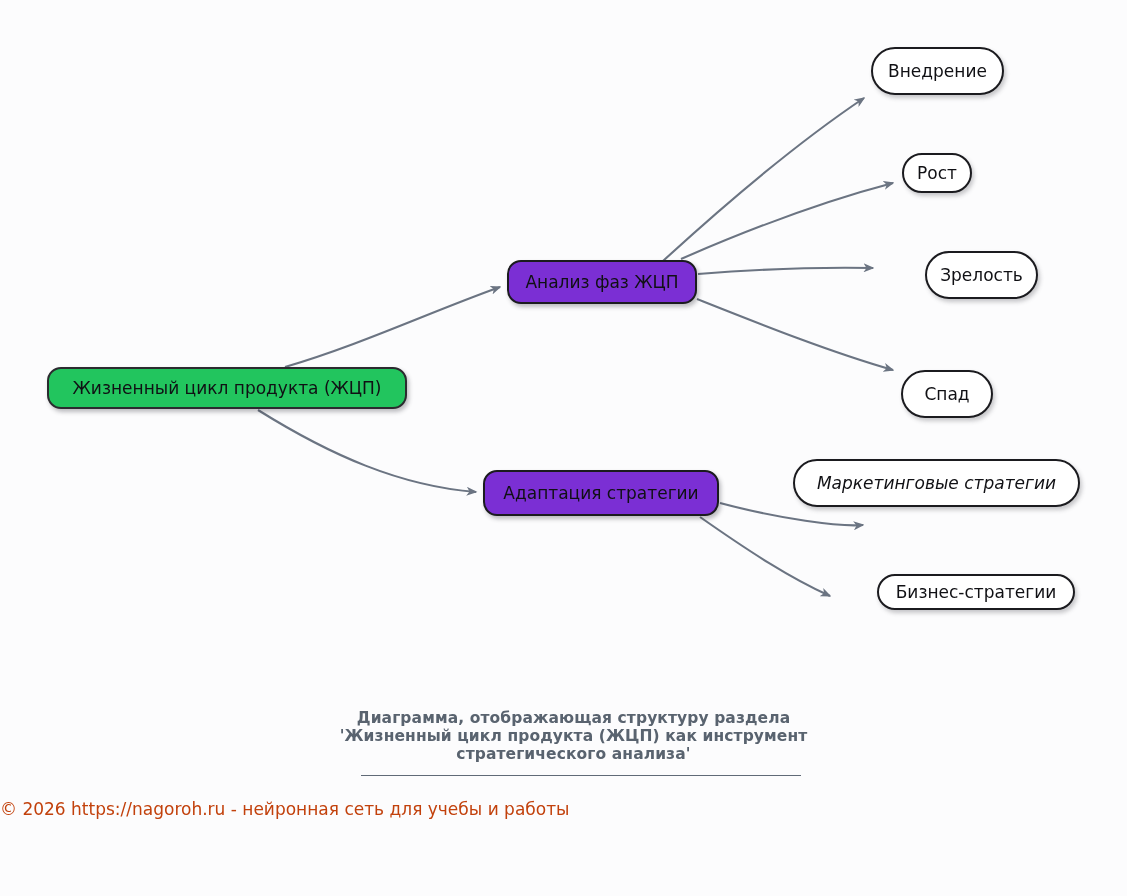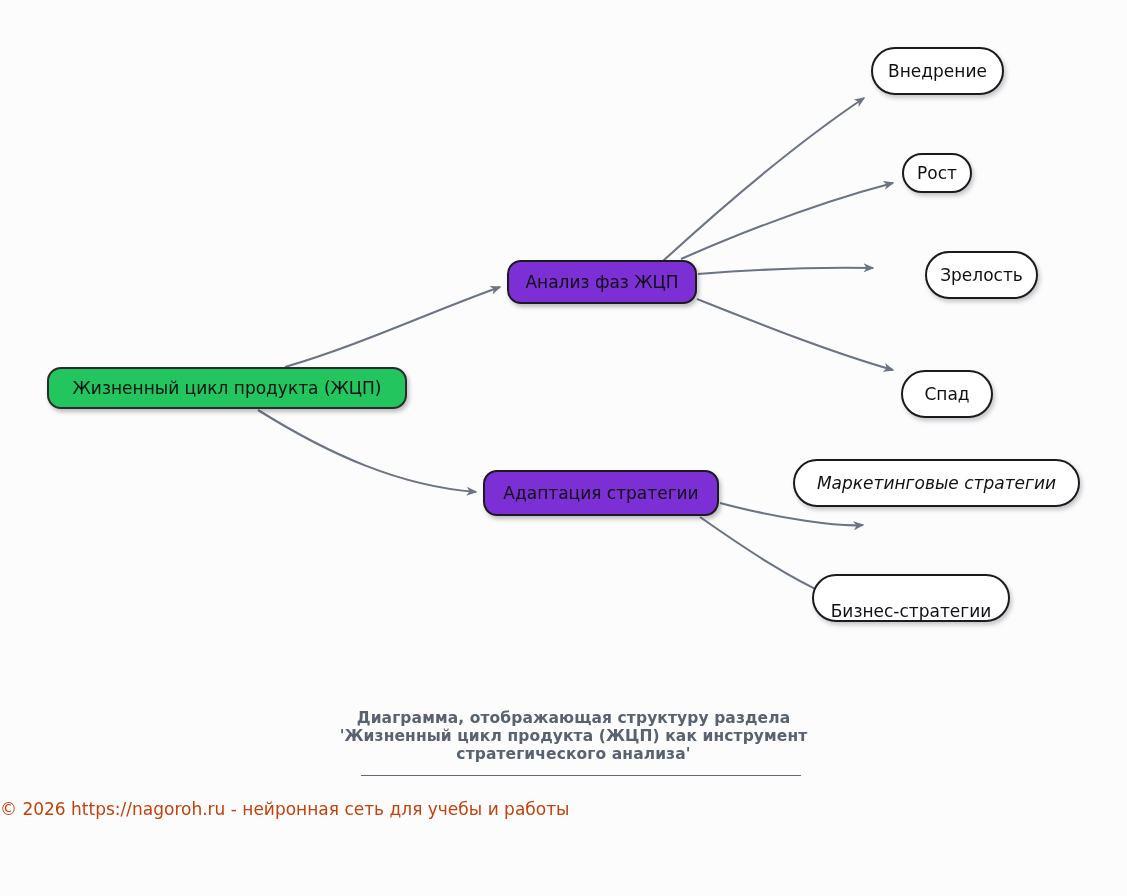--- a/index.html
+++ b/index.html
@@ -142,21 +142,21 @@
   </div>
 
   <div class="node leaf" style="left:901px; top:364px; width:92px; height:48px;margin-top:6px;">
     <span>Спад</span>
   </div>
 
   <div class="node leaf" style="left:793px; top:459px; width:287px; height:48px;font-style:italic;">
     <span>Маркетинговые стратегии</span>
   </div>
 
-  <div class="node leaf" style="left:812px; top:574px; width:198px; height:48px;align-items:flex-end;">
+  <div class="node leaf" style="left:877px; top:574px; width:198px; height:36px;">
     <span>Бизнес-стратегии</span>
   </div>
 
   <div class="caption" style="top:709px;">
     <span class="caption-line">Диаграмма, отображающая структуру раздела</span>
     <span class="caption-line">'Жизненный цикл продукта (ЖЦП) как инструмент</span>
     <span class="caption-line">стратегического анализа'</span>
   </div>
 
   <div class="divider"></div>

